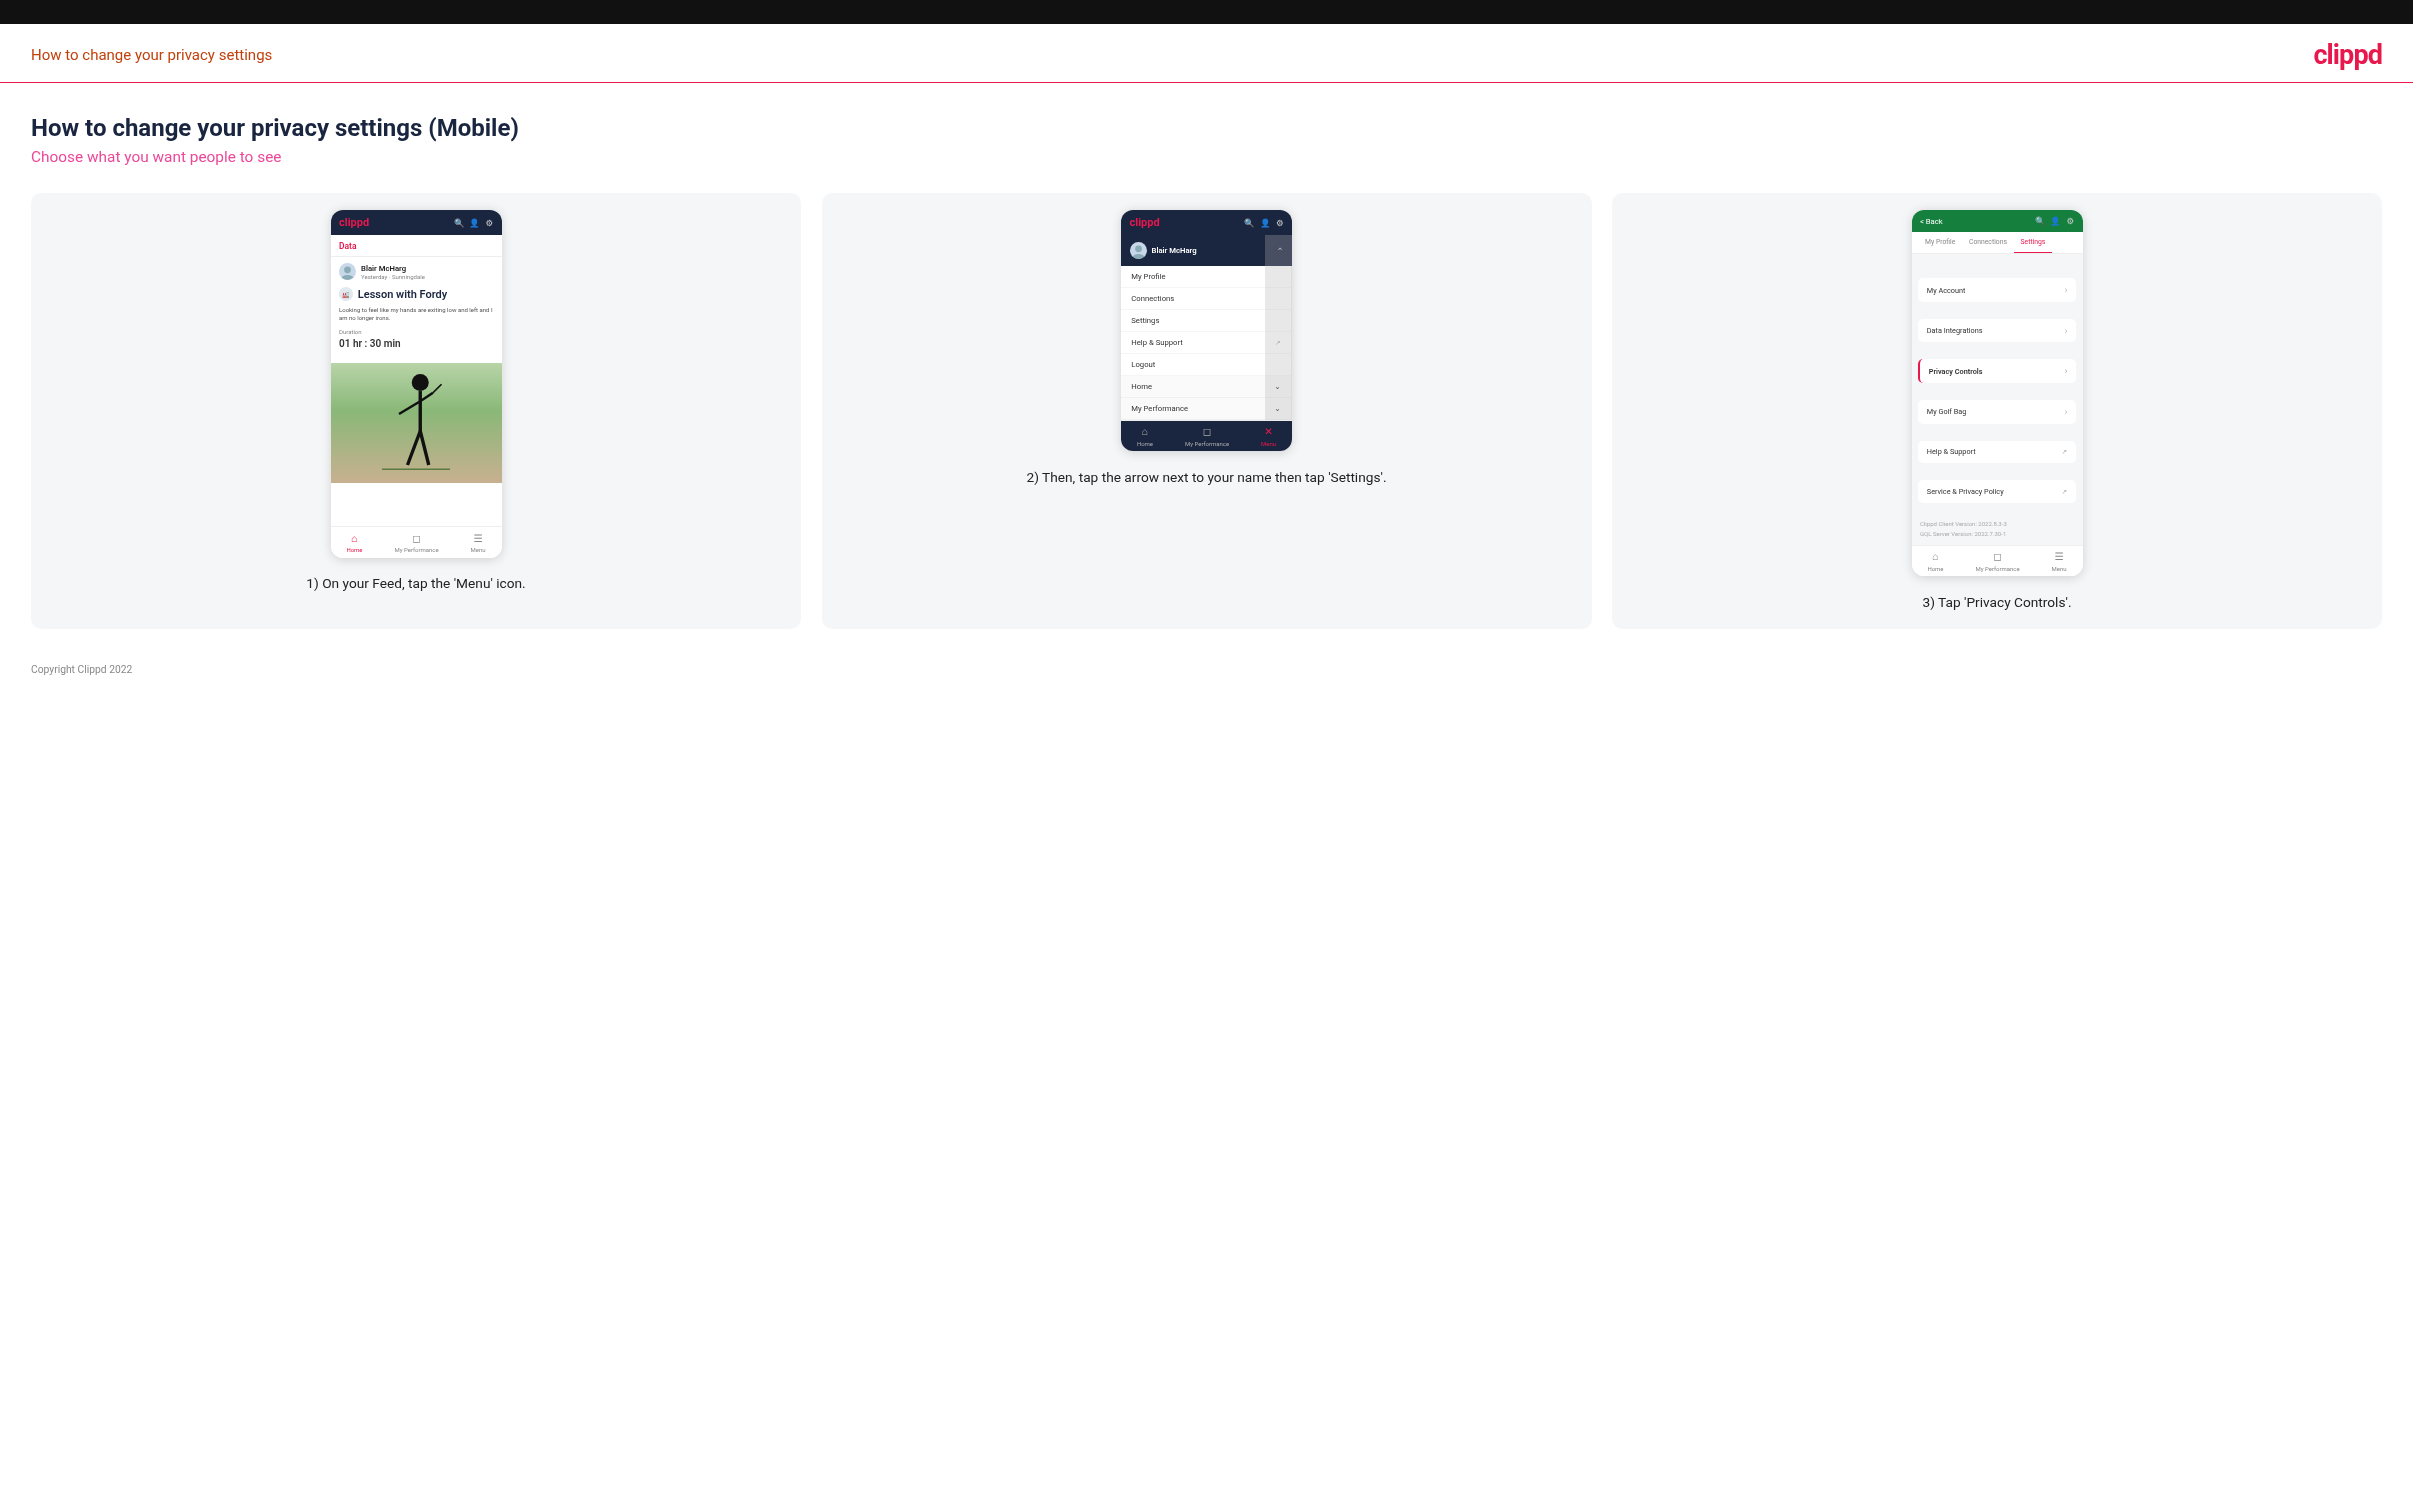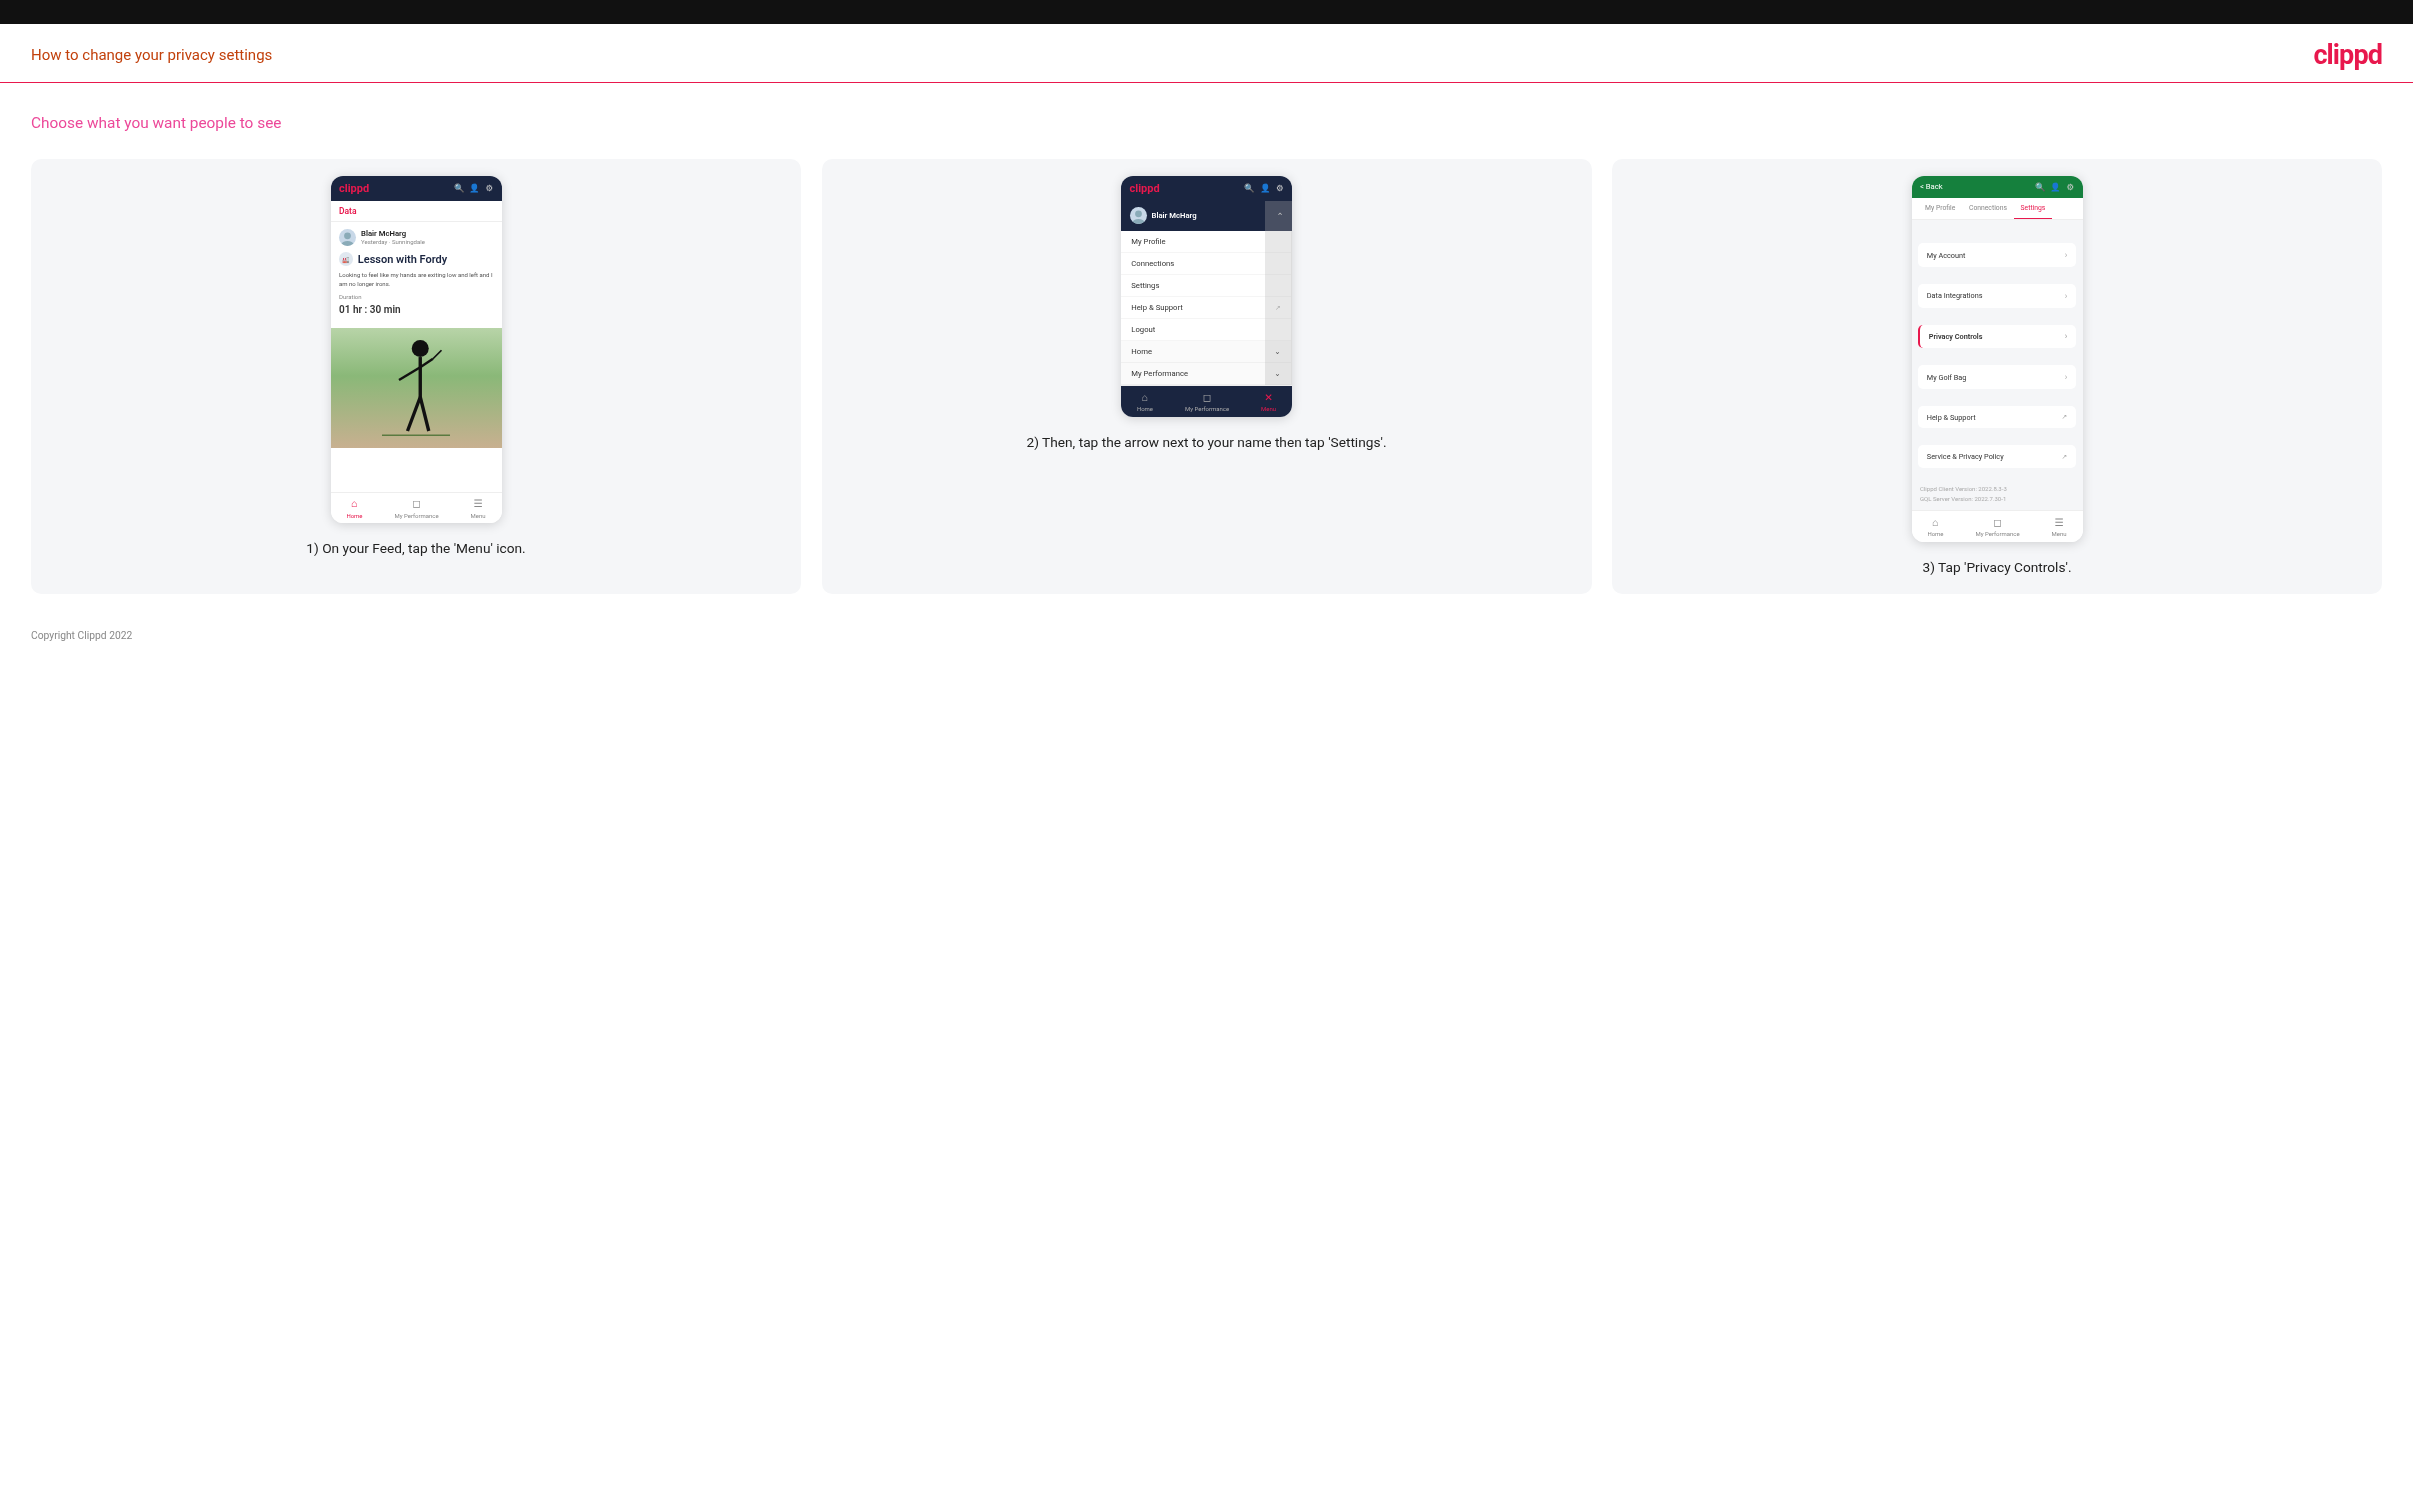--- a/index.html
+++ b/index.html
@@ -382,20 +382,21 @@
 <body>
 
 <div class="top-bar"></div>
 
 <div class="header">
   <span class="header-title">How to change your privacy settings</span>
   <span class="logo">clippd</span>
 </div>
 
 <div class="main-content">
+  <h1 class="page-heading">How to change your privacy settings (Mobile)</h1>
   <p class="page-subheading">Choose what you want people to see</p>
 
   <div class="steps-container">
 
     <div class="step-card">
 
       <div class="phone-mockup">
         <div class="phone-header">
           <span class="phone-logo">clippd</span>
           <div class="phone-icons">

